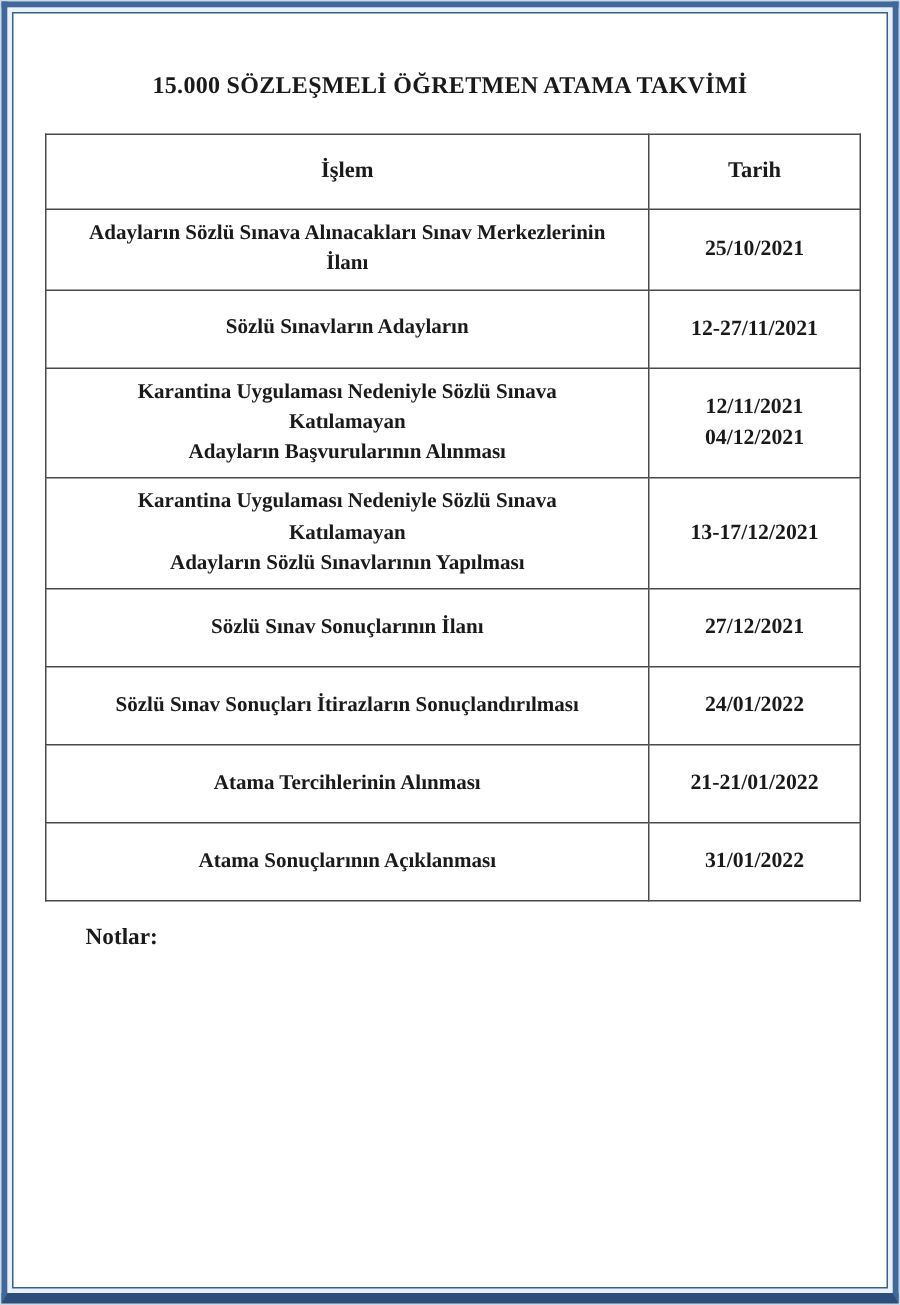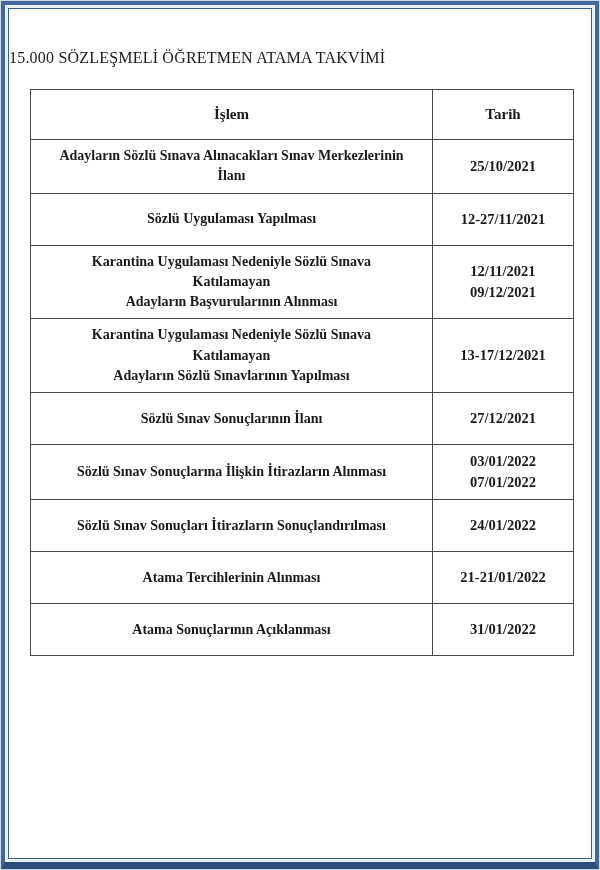--- a/index.html
+++ b/index.html
@@ -30,21 +30,22 @@
     height: 100%;
     border: 1px solid #38608f;
     background: #ffffff;
     box-sizing: border-box;
     overflow: hidden;
   }
   .content {
     padding: 38px 0 0 0;
   }
   .doc-title {
-    font-weight: normal;
+    text-align: center;
+    font-weight: bold;
     font-size: 16px;
     line-height: 22px;
     letter-spacing: 0.2px;
   }
   table.schedule {
     border-collapse: collapse;
     table-layout: fixed;
     width: 543px;
     margin: 20px 0 0 21px;
   }
@@ -109,58 +110,54 @@
               <th>İşlem</th>
               <th>Tarih</th>
             </tr>
           </thead>
           <tbody>
             <tr>
               <td class="cell-islem">Adayların Sözlü Sınava Alınacakları Sınav Merkezlerinin İlanı</td>
               <td class="cell-tarih">25/10/2021</td>
             </tr>
             <tr>
-              <td class="cell-islem">Sözlü Uygulaması Yapılması</td>
+              <td class="cell-islem">Sözlü Sınavların Adayların</td>
               <td class="cell-tarih">12-27/11/2021</td>
             </tr>
             <tr>
               <td class="cell-islem">Karantina Uygulaması Nedeniyle Sözlü Sınava Katılamayan
 Adayların Başvurularının Alınması</td>
               <td class="cell-tarih">12/11/2021
-09/12/2021</td>
+04/12/2021</td>
             </tr>
             <tr>
               <td class="cell-islem">Karantina Uygulaması Nedeniyle Sözlü Sınava Katılamayan
 Adayların Sözlü Sınavlarının Yapılması</td>
               <td class="cell-tarih">13-17/12/2021</td>
             </tr>
             <tr>
               <td class="cell-islem">Sözlü Sınav Sonuçlarının İlanı</td>
               <td class="cell-tarih">27/12/2021</td>
-            </tr>
-            <tr>
-              <td class="cell-islem">Sözlü Sınav Sonuçlarına İlişkin İtirazların Alınması</td>
-              <td class="cell-tarih">03/01/2022
-07/01/2022</td>
             </tr>
             <tr>
               <td class="cell-islem">Sözlü Sınav Sonuçları İtirazların Sonuçlandırılması</td>
               <td class="cell-tarih">24/01/2022</td>
             </tr>
             <tr>
               <td class="cell-islem">Atama Tercihlerinin Alınması</td>
               <td class="cell-tarih">21-21/01/2022</td>
             </tr>
             <tr>
               <td class="cell-islem">Atama Sonuçlarının Açıklanması</td>
               <td class="cell-tarih">31/01/2022</td>
             </tr>
           </tbody>
         </table>
 
         <div class="notes">
+          <div class="notes-heading">Notlar:</div>
 
         </div>
 
       </div>
     </div>
   </div>
 </div>
 
 </body></html>

